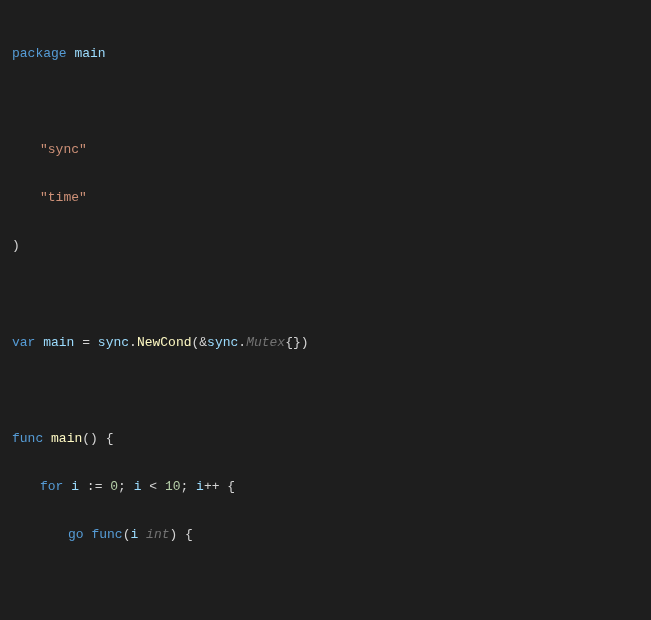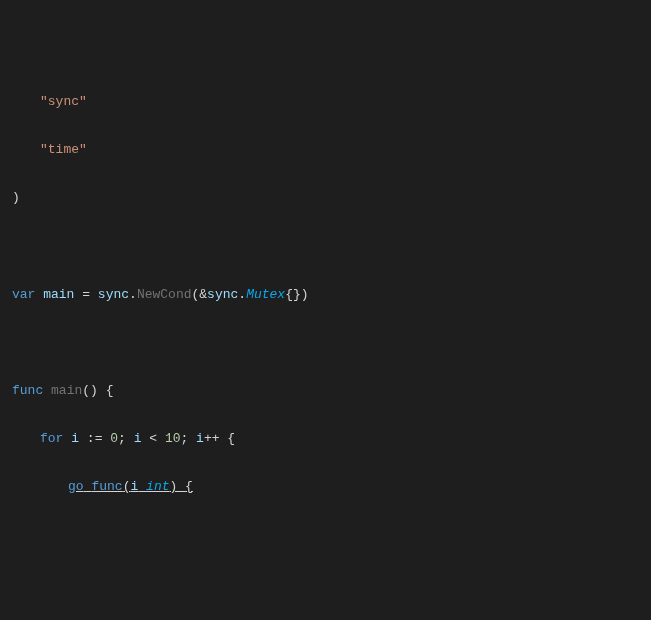--- a/index.html
+++ b/index.html
@@ -28,40 +28,41 @@
     .keyword {
       color: #569cd6;
     }
     .string {
       color: #ce9178;
     }
     .identifier {
       color: #9cdcfe;
     }
     .function {
-      color: #737373;
+      color: #fef9c3;
     }
     .type {
-      color: #0ea5e9;
+      color: #737373;
       font-style: italic;
     }
     .number {
       color: #b5cea8;
     }
     .punct {
       color: #d4d4d4;
     }
     .ind1 { padding-left: 28px; }
-    .ind2 { padding-left: 56px; text-decoration: underline; }
+    .ind2 { padding-left: 56px; }
     .ind3 { padding-left: 84px; }
   </style>
 </head>
 <body>
 
 <div class="code-container">
+<span class="line"><span class="keyword">package</span> <span class="identifier">main</span></span>
 <span class="line"></span>
 <span class="line ind1"><span class="string">"sync"</span></span>
 <span class="line ind1"><span class="string">"time"</span></span>
 <span class="line"><span class="punct">)</span></span>
 <span class="line"></span>
 <span class="line"><span class="keyword">var</span> <span class="identifier">main</span><span class="punct"> = </span><span class="identifier">sync</span><span class="punct">.</span><span class="function">NewCond</span><span class="punct">(&amp;</span><span class="identifier">sync</span><span class="punct">.</span><span class="type">Mutex</span><span class="punct">{})</span></span>
 <span class="line"></span>
 <span class="line"><span class="keyword">func</span> <span class="function">main</span><span class="punct">() {</span></span>
 <span class="line ind1"><span class="keyword">for</span><span class="punct"> </span><span class="identifier">i</span><span class="punct"> := </span><span class="number">0</span><span class="punct">; </span><span class="identifier">i</span><span class="punct"> &lt; </span><span class="number">10</span><span class="punct">; </span><span class="identifier">i</span><span class="punct">++</span><span class="punct"> {</span></span>
 <span class="line ind2"><span class="keyword">go</span><span class="punct"> </span><span class="keyword">func</span><span class="punct">(</span><span class="identifier">i</span><span class="punct"> </span><span class="type">int</span><span class="punct">) {</span></span>

